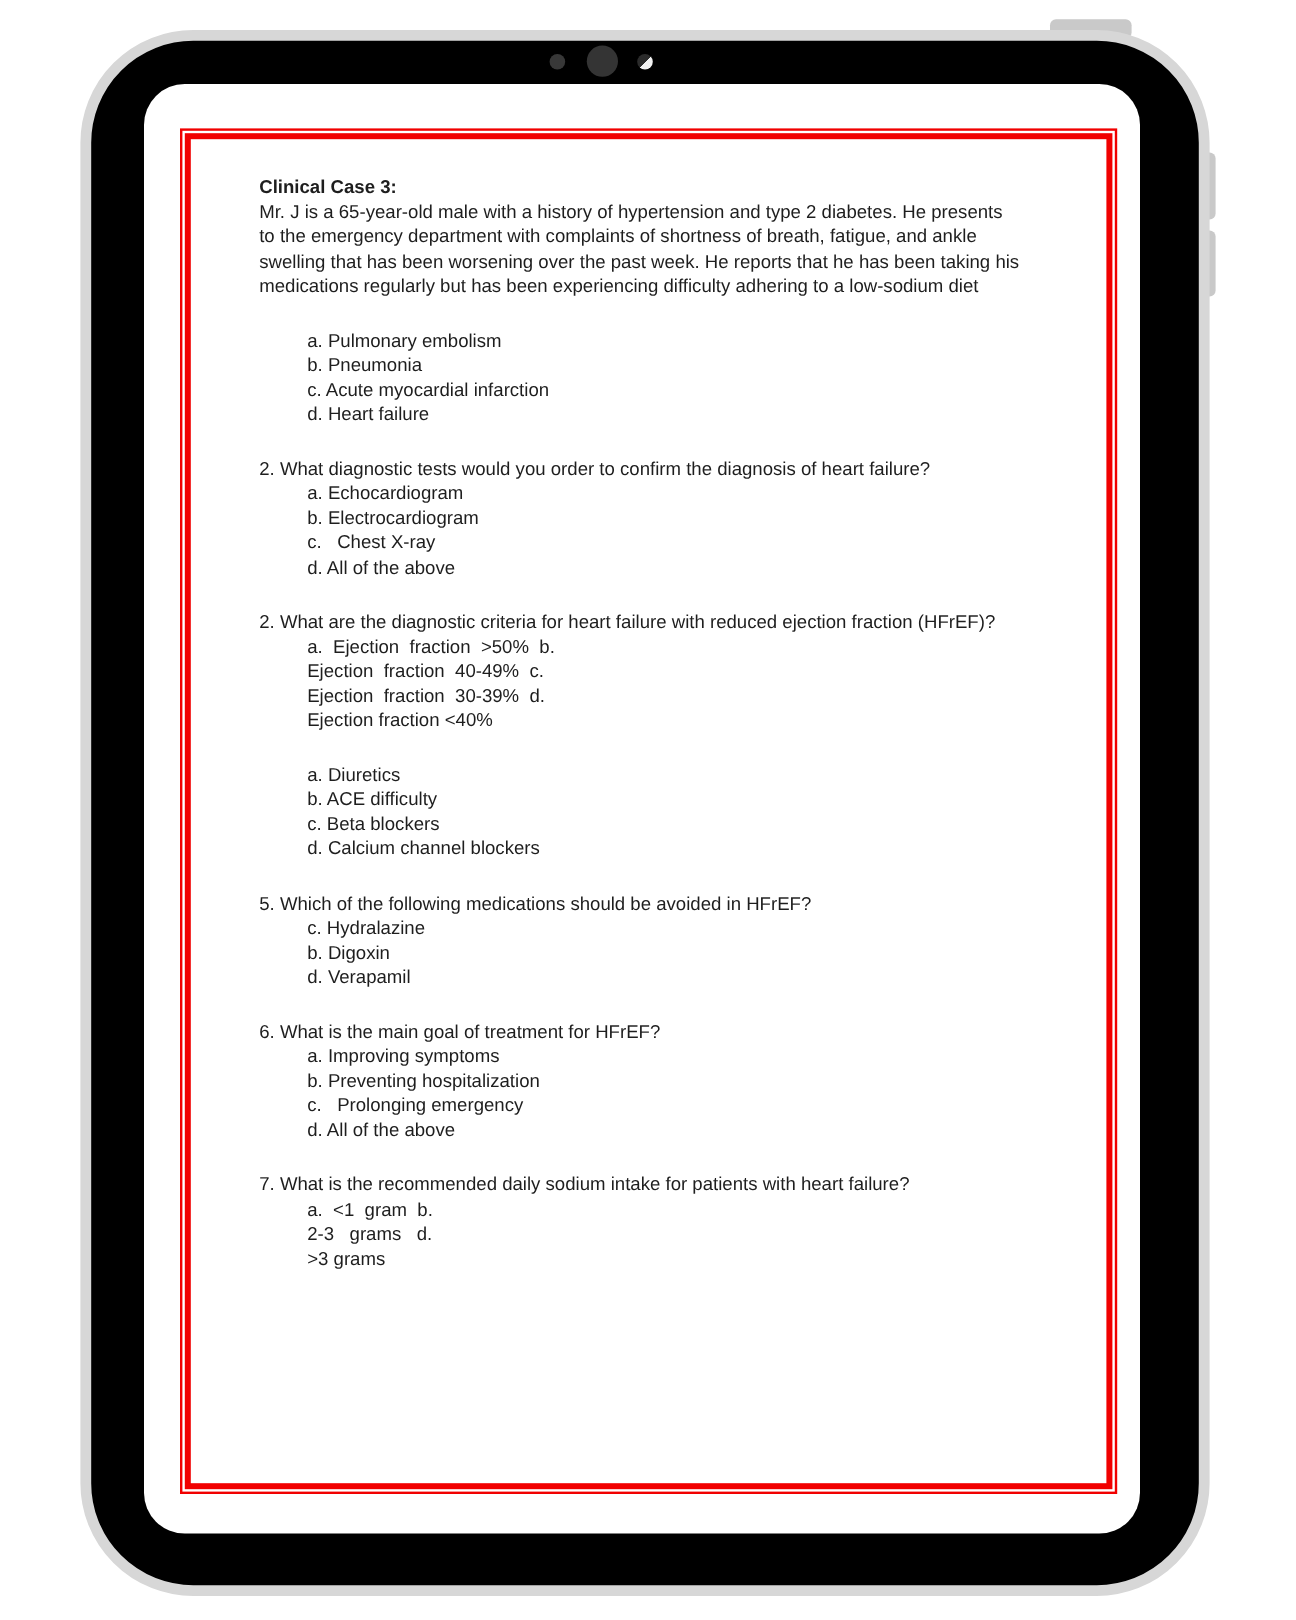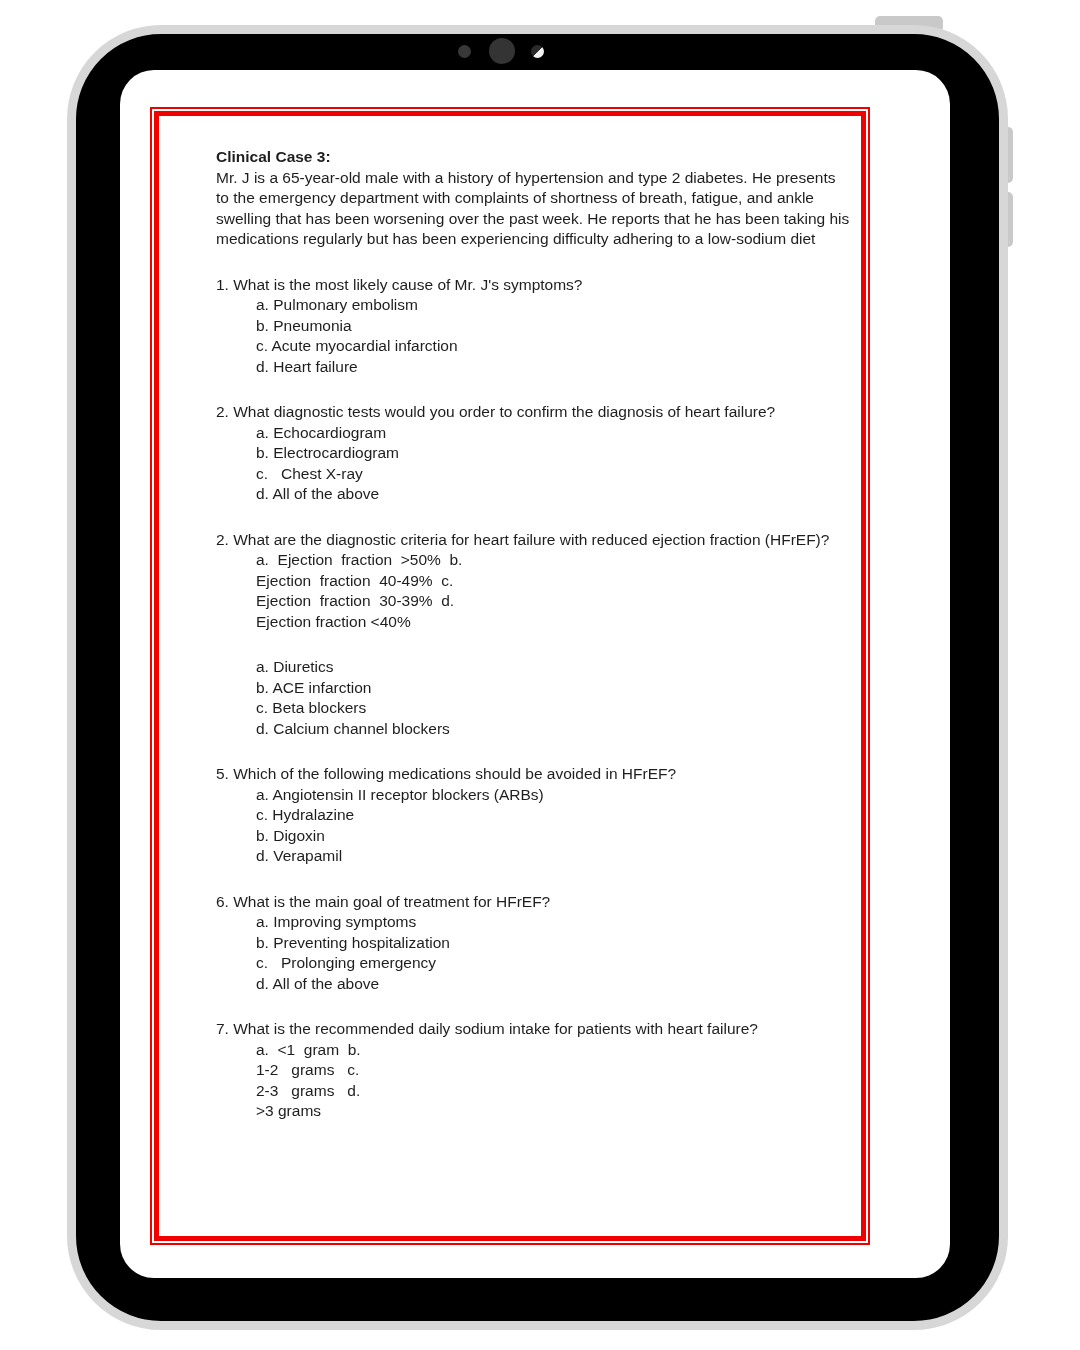--- a/index.html
+++ b/index.html
@@ -47,21 +47,21 @@
   }
   
   .screen{
     position:absolute;left:44px;top:36px;
     width:830px;height:1208px;
     background:#ffffff;border-radius:34px;
   }
   
   .doc-outer{
     position:absolute;left:30px;top:37px;
-    width:720px;height:1138px;
+    width:781px;height:1138px;
     border:2px solid var(--red);
     padding:2px;
   }
   .doc-inner{
     width:100%;height:100%;
     border:5px solid var(--red);
     overflow:hidden;
   }
   .doc-content{
     padding:31px 34px 0 57px;
@@ -93,21 +93,20 @@
         <div class="doc-inner">
           <div class="doc-content">
 
             <div class="doc-title">Clinical Case 3:</div>
             <div class="line">Mr. J is a 65-year-old male with a history of hypertension and type 2 diabetes. He presents</div>
             <div class="line">to the emergency department with complaints of shortness of breath, fatigue, and ankle</div>
             <div class="line">swelling that has been worsening over the past week. He reports that he has been taking his</div>
             <div class="line">medications regularly but has been experiencing difficulty adhering to a low-sodium diet</div>
 
             <div class="q-block">
-              <div class="line">1. What is the most likely cause of Mr. J's symptoms?</div>
               <div class="line opt">a. Pulmonary embolism</div>
               <div class="line opt">b. Pneumonia</div>
               <div class="line opt">c. Acute myocardial infarction</div>
               <div class="line opt">d. Heart failure</div>
             </div>
 
             <div class="q-block">
               <div class="line">2. What diagnostic tests would you order to confirm the diagnosis of heart failure?</div>
               <div class="line opt">a. Echocardiogram</div>
               <div class="line opt">b. Electrocardiogram</div>
@@ -118,45 +117,43 @@
             <div class="q-block">
               <div class="line">2. What are the diagnostic criteria for heart failure with reduced ejection fraction (HFrEF)?</div>
               <div class="line opt">a.  Ejection  fraction  &gt;50%  b.</div>
               <div class="line opt">Ejection  fraction  40-49%  c.</div>
               <div class="line opt">Ejection  fraction  30-39%  d.</div>
               <div class="line opt">Ejection fraction &lt;40%</div>
             </div>
 
             <div class="q-block">
               <div class="line opt">a. Diuretics</div>
-              <div class="line opt">b. ACE infarction</div>
+              <div class="line opt">b. ACE difficulty</div>
               <div class="line opt">c. Beta blockers</div>
               <div class="line opt">d. Calcium channel blockers</div>
             </div>
 
             <div class="q-block">
               <div class="line">5. Which of the following medications should be avoided in HFrEF?</div>
-              <div class="line opt">a. Angiotensin II receptor blockers (ARBs)</div>
               <div class="line opt">c. Hydralazine</div>
               <div class="line opt">b. Digoxin</div>
               <div class="line opt">d. Verapamil</div>
             </div>
 
             <div class="q-block">
               <div class="line">6. What is the main goal of treatment for HFrEF?</div>
               <div class="line opt">a. Improving symptoms</div>
               <div class="line opt">b. Preventing hospitalization</div>
               <div class="line opt">c.   Prolonging emergency</div>
               <div class="line opt">d. All of the above</div>
             </div>
 
             <div class="q-block">
               <div class="line">7. What is the recommended daily sodium intake for patients with heart failure?</div>
               <div class="line opt">a.  &lt;1  gram  b.</div>
-              <div class="line opt">1-2   grams   c.</div>
               <div class="line opt">2-3   grams   d.</div>
               <div class="line opt">&gt;3 grams</div>
             </div>
 
           </div>
         </div>
       </div>
     </div>
   </div>
 </div>

